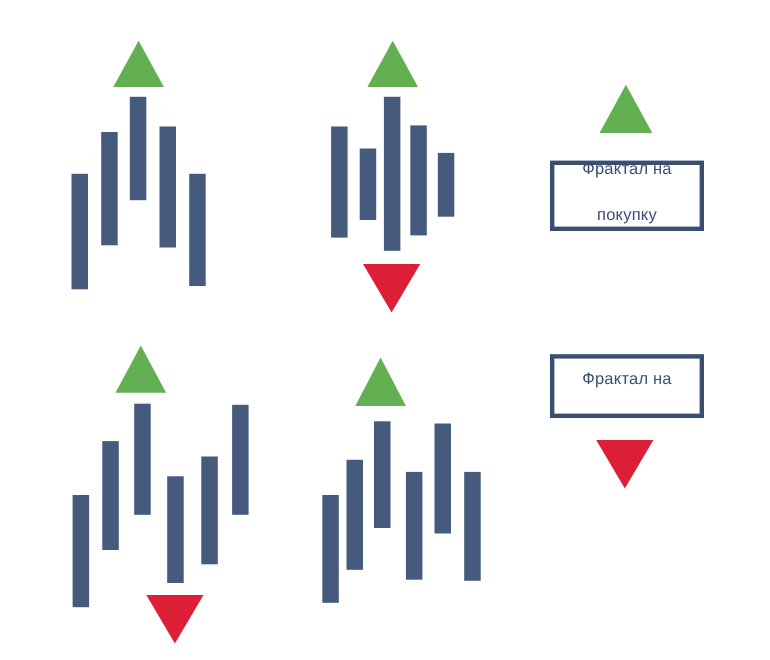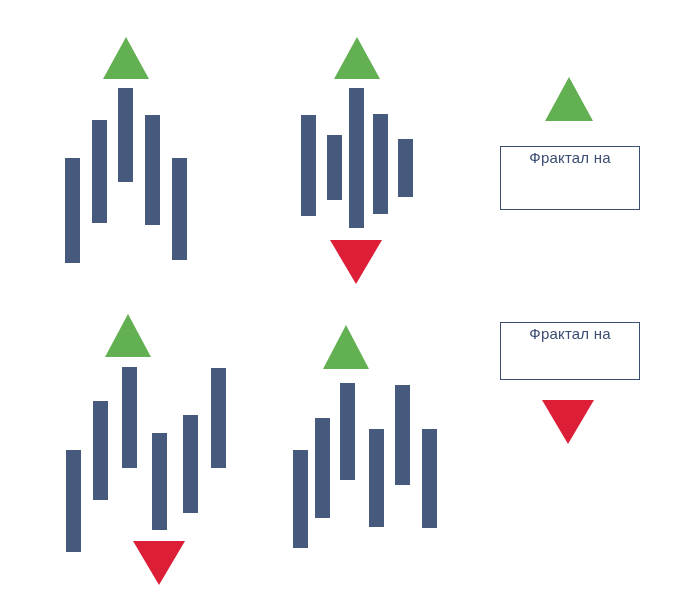--- a/index.html
+++ b/index.html
@@ -38,24 +38,24 @@
     border-left-style: solid;
     border-right-style: solid;
     border-top-style: solid;
     border-left-color: transparent;
     border-right-color: transparent;
     border-bottom: 0;
   }
   .legend-box {
     position: absolute;
     box-sizing: border-box;
-    border: 1px solid #f97316;
+    border: 4px solid #f97316;
     background: #ffffff;
     display: flex;
-    align-items: flex-start;
+    align-items: flex-end;
     justify-content: center;
     text-align: center;
     color: #3B4E72;
     font-size: 15px;
     line-height: 21px;
     letter-spacing: 0.2px;
   }
   .legend-box span {
     display: block;
     padding: 0 8px;
@@ -103,20 +103,21 @@
         <div class="bar" style="left: 422px; top: 429px; width: 15px; height: 99px; background: rgb(69, 90, 124);"></div>
         <div class="tri tri-up" style="left: 323px; top: 325px; border-left-width: 23.5px; border-right-width: 23.5px; border-bottom-width: 44px; border-bottom-color: rgb(98, 176, 82);"></div>
       </div>
     </div>
 
   <div class="tri tri-up" id="legend-buy-marker" style="left: 545px; top: 77px; border-left-width: 24px; border-right-width: 24px; border-bottom-width: 44px; border-bottom-color: rgb(98, 176, 82);"></div>
 
   <div class="legend-box" id="legend-buy-box" style="left: 500px; top: 146px; width: 140px; height: 64px; border-color: rgb(59, 78, 114); color: rgb(59, 78, 114);">
     <span>
       <span>Фрактал на</span><br>
+      <span>покупку</span>
     </span>
   </div>
 
   <div class="legend-box" id="legend-sell-box" style="left: 500px; top: 322px; width: 140px; height: 58px; border-color: rgb(59, 78, 114); color: rgb(59, 78, 114);">
     <span>
       <span>Фрактал на</span><br>
     </span>
   </div>
 
   <div class="tri tri-down" id="legend-sell-marker" style="left: 542px; top: 400px; border-left-width: 26px; border-right-width: 26px; border-top-width: 44px; border-top-color: rgb(220, 31, 55);"></div>

